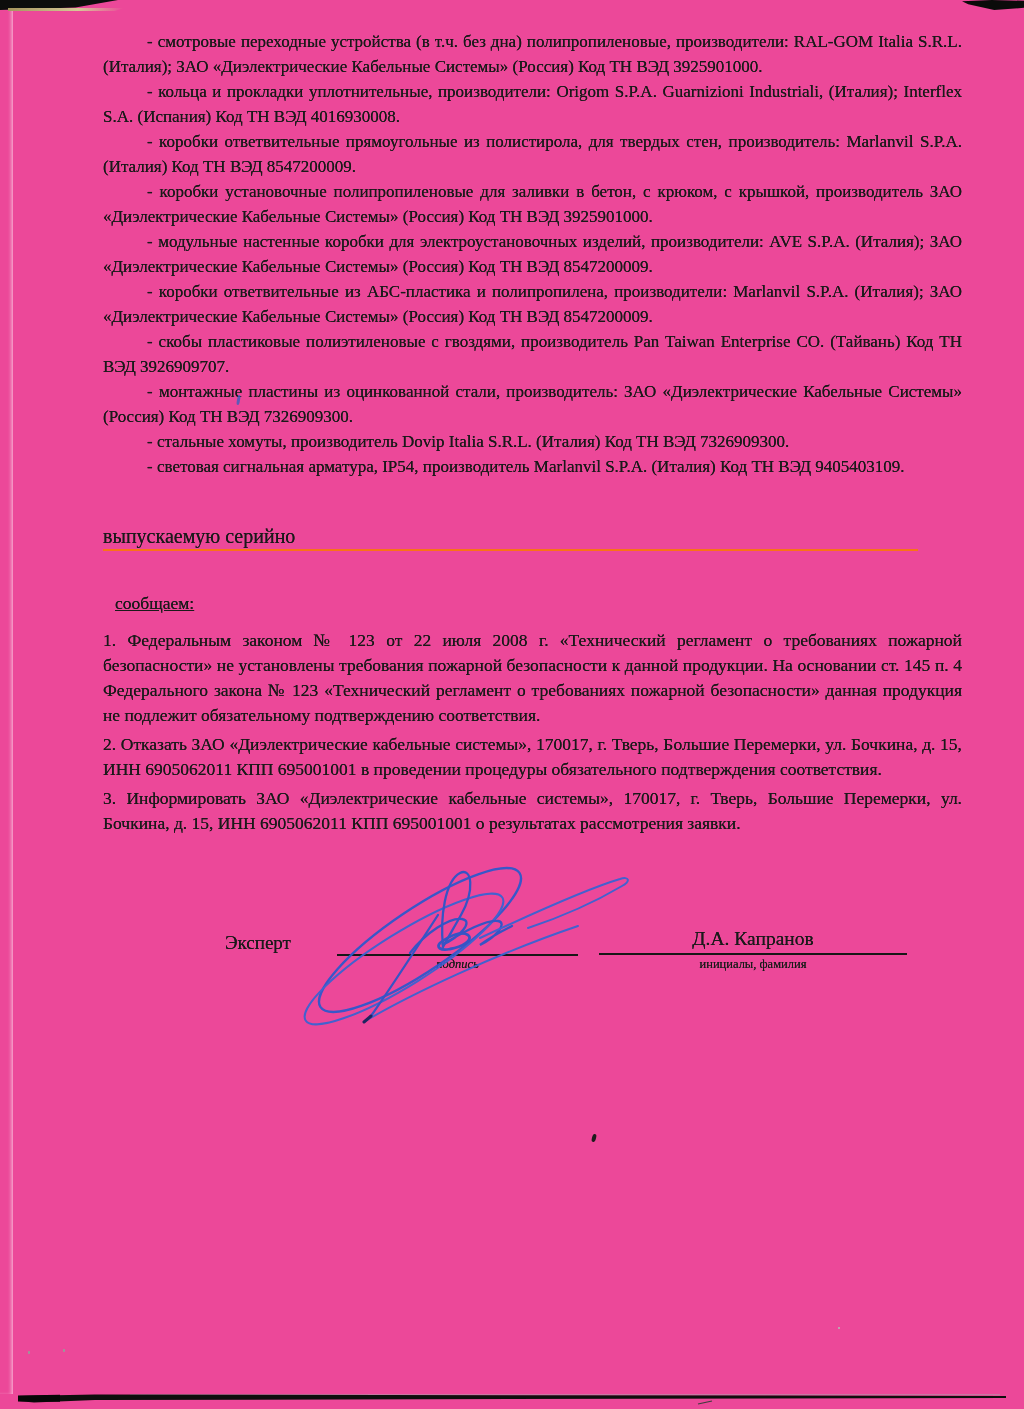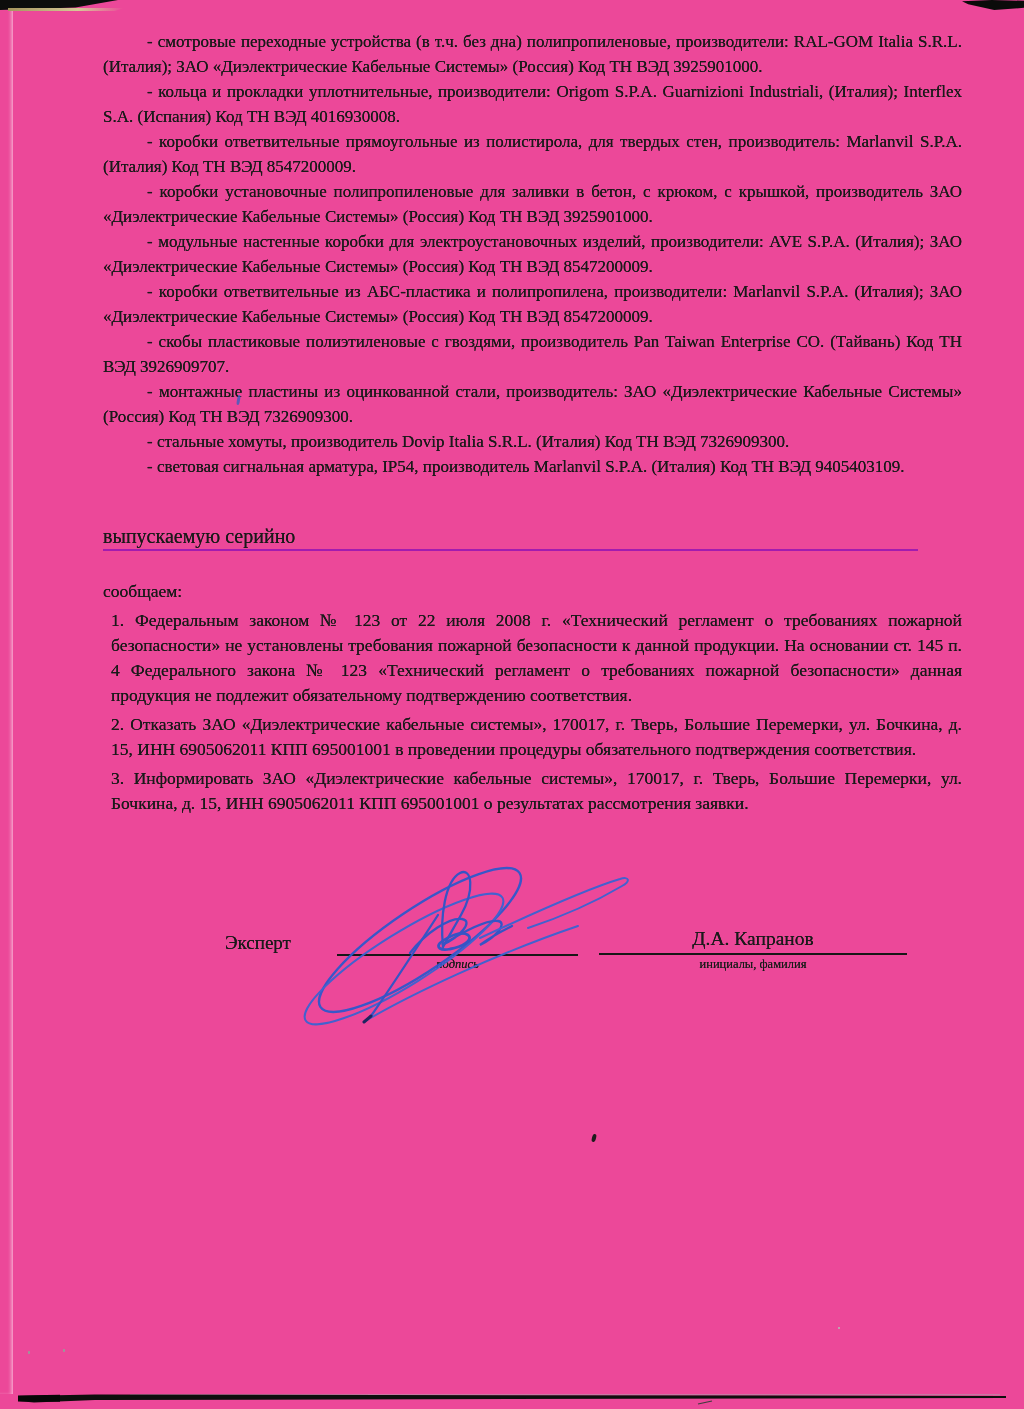--- a/index.html
+++ b/index.html
@@ -45,35 +45,35 @@
   
   .bullets {
     position: absolute; left: 103px; top: 29px; width: 859px;
     font-size: 17px; line-height: 25px; text-align: justify;
     text-shadow: 0 0 .4px #1a1a1a;
   }
   .bullets p { margin: 0; text-indent: 44px; }
   .serial {
     position: absolute; left: 103px; top: 523px; width: 815px;
     font-size: 20px; line-height: 26px; height: 26px;
-    border-bottom: 2px solid #a21caf;
+    border-bottom: 2px solid #f97316;
     text-shadow: 0 0 .4px #1a1a1a;
   }
   .serial-caption {
     position: absolute; left: 103px; top: 553px; width: 815px;
     font-size: 12.5px; text-align: center; color: #202020;
     text-shadow: 0 0 .3px #202020;
   }
   .statement {
     position: absolute; left: 103px; top: 579px; width: 859px;
     font-size: 17.5px; line-height: 25px; text-align: justify;
     text-shadow: 0 0 .4px #1a1a1a;
   }
-  .statement .intro { margin: 0; }
-  .statement p.num { margin: 4px 0 0 8px; }
+  .statement .intro { margin: 12px; text-decoration: underline; }
+  .statement p.num { margin: 4px 0 0 0; }
   
   .sig-role {
     position: absolute; left: 225px; top: 932px;
     font-size: 19px; text-shadow: 0 0 .4px #1a1a1a;
   }
   .sig-line-1 { position: absolute; left: 337px; top: 954px; width: 241px; border-top: 2px solid #171717; }
   .sig-line-2 { position: absolute; left: 599px; top: 953px; width: 308px; border-top: 2px solid #171717; }
   .sig-caption-1 {
     position: absolute; left: 337px; top: 957px; width: 241px;
     font-size: 12.5px; font-style: italic; text-align: center; text-shadow: 0 0 .3px #222;

